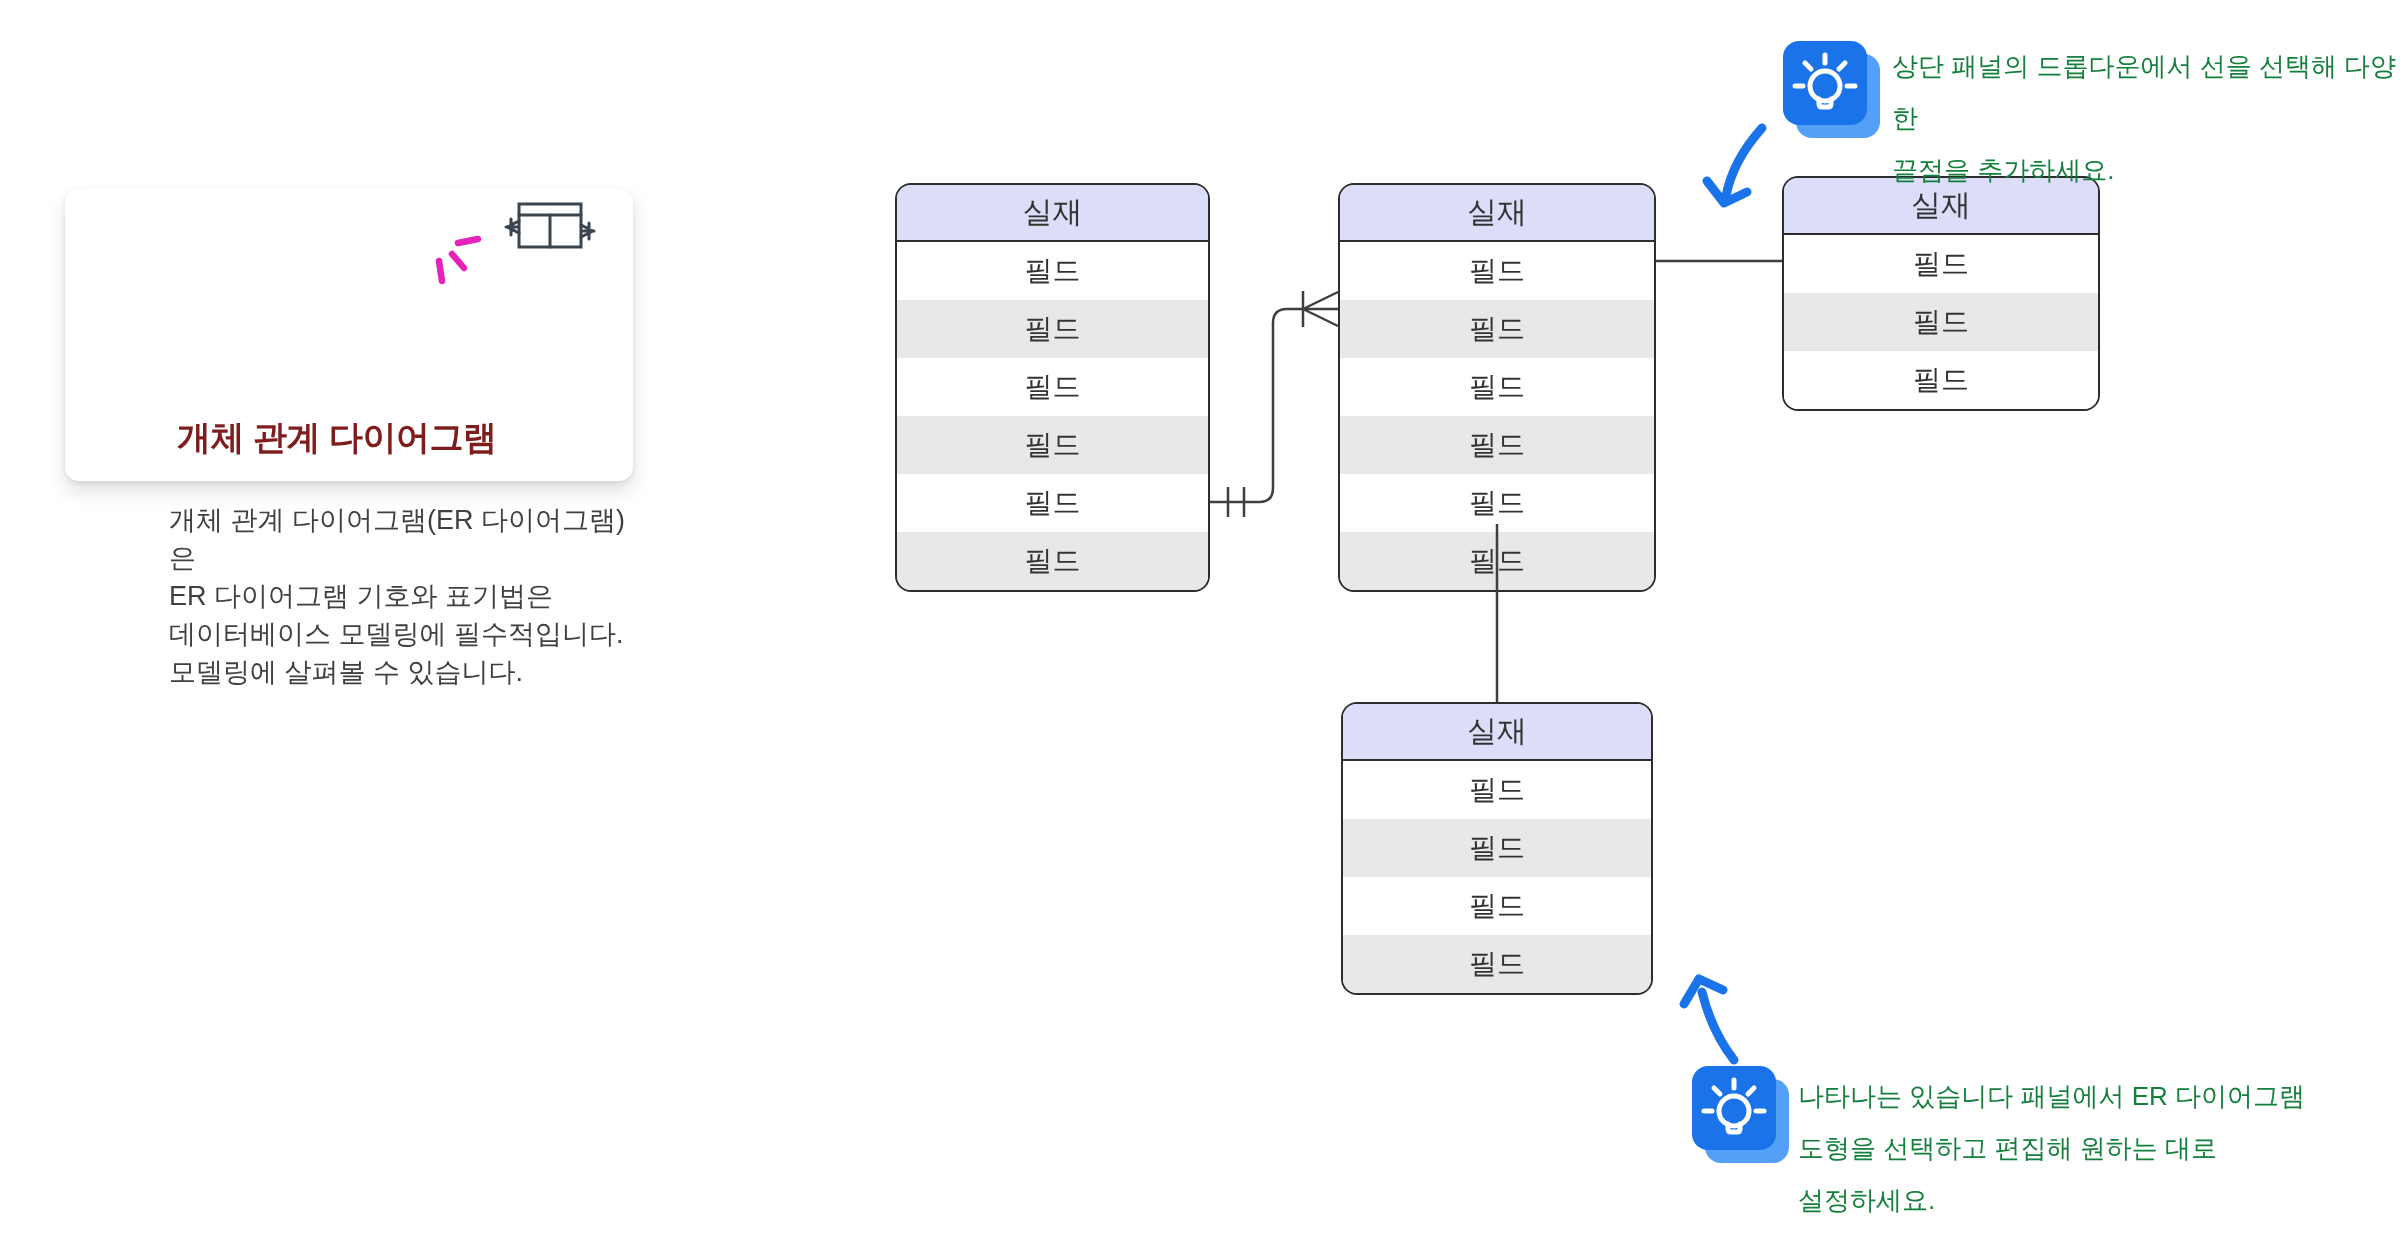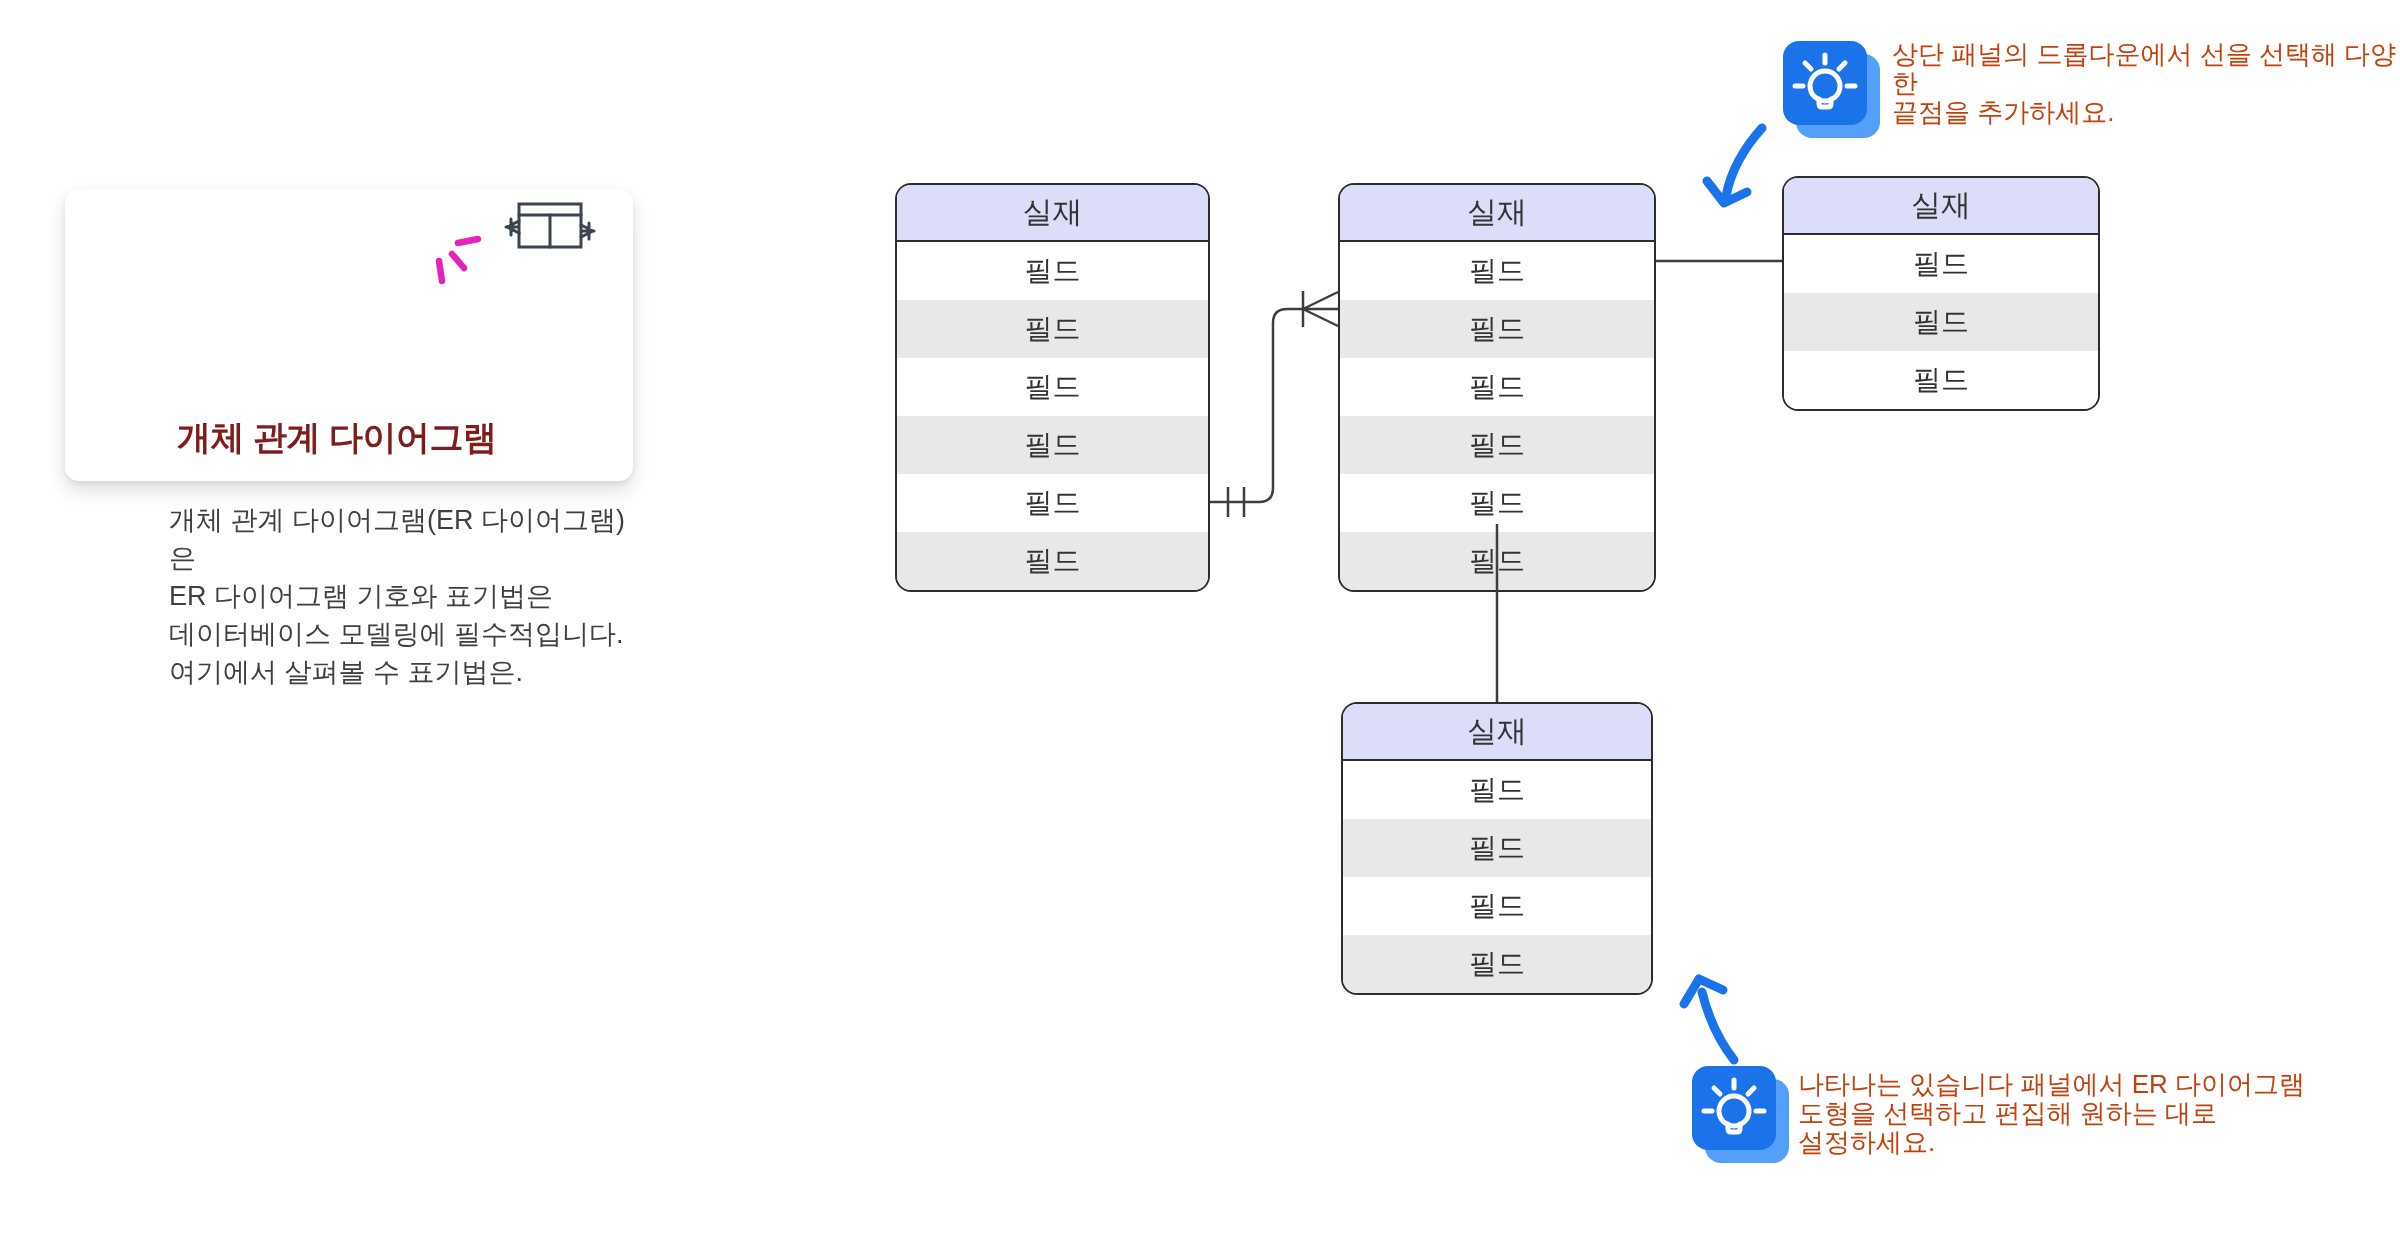--- a/index.html
+++ b/index.html
@@ -47,37 +47,37 @@
   #entity-3 { left:1341px; top:702px; width:312px; }
 
   
   #overlay {
     position:absolute; left:0; top:0; width:2400px; height:1257px;
     z-index:2; pointer-events:none;
   }
 
   
   .tooltip-text {
-    position:absolute; font-size:26px; line-height:29px; color:#c2410c; z-index:3;
+    position:absolute; font-size:26px; line-height:52px; color:#15803d; z-index:3;
   }
   #tooltip-top-text { left:1892px; top:40px; }
   #tooltip-bottom-text { left:1798px; top:1070px; }
 </style>
 </head>
 <body>
 
 <div id="canvas">
 
   <div class="info-card">
     <div class="card-title">개체 관계 다이어그램</div>
     <div class="card-body">
         <div>개체 관계 다이어그램(ER 다이어그램)은</div>
         <div>ER 다이어그램 기호와 표기법은</div>
         <div>데이터베이스 모델링에 필수적입니다.</div>
-        <div>여기에서 살펴볼 수 표기법은.</div>
+        <div>모델링에 살펴볼 수 있습니다.</div>
       </div>
   </div>
 
   <div class="entity" id="entity-0">
     <div class="entity-header">실재</div>
     <div class="entity-rows">
         <div class="entity-row">필드</div>
         <div class="entity-row alt">필드</div>
         <div class="entity-row">필드</div>
         <div class="entity-row alt">필드</div>

